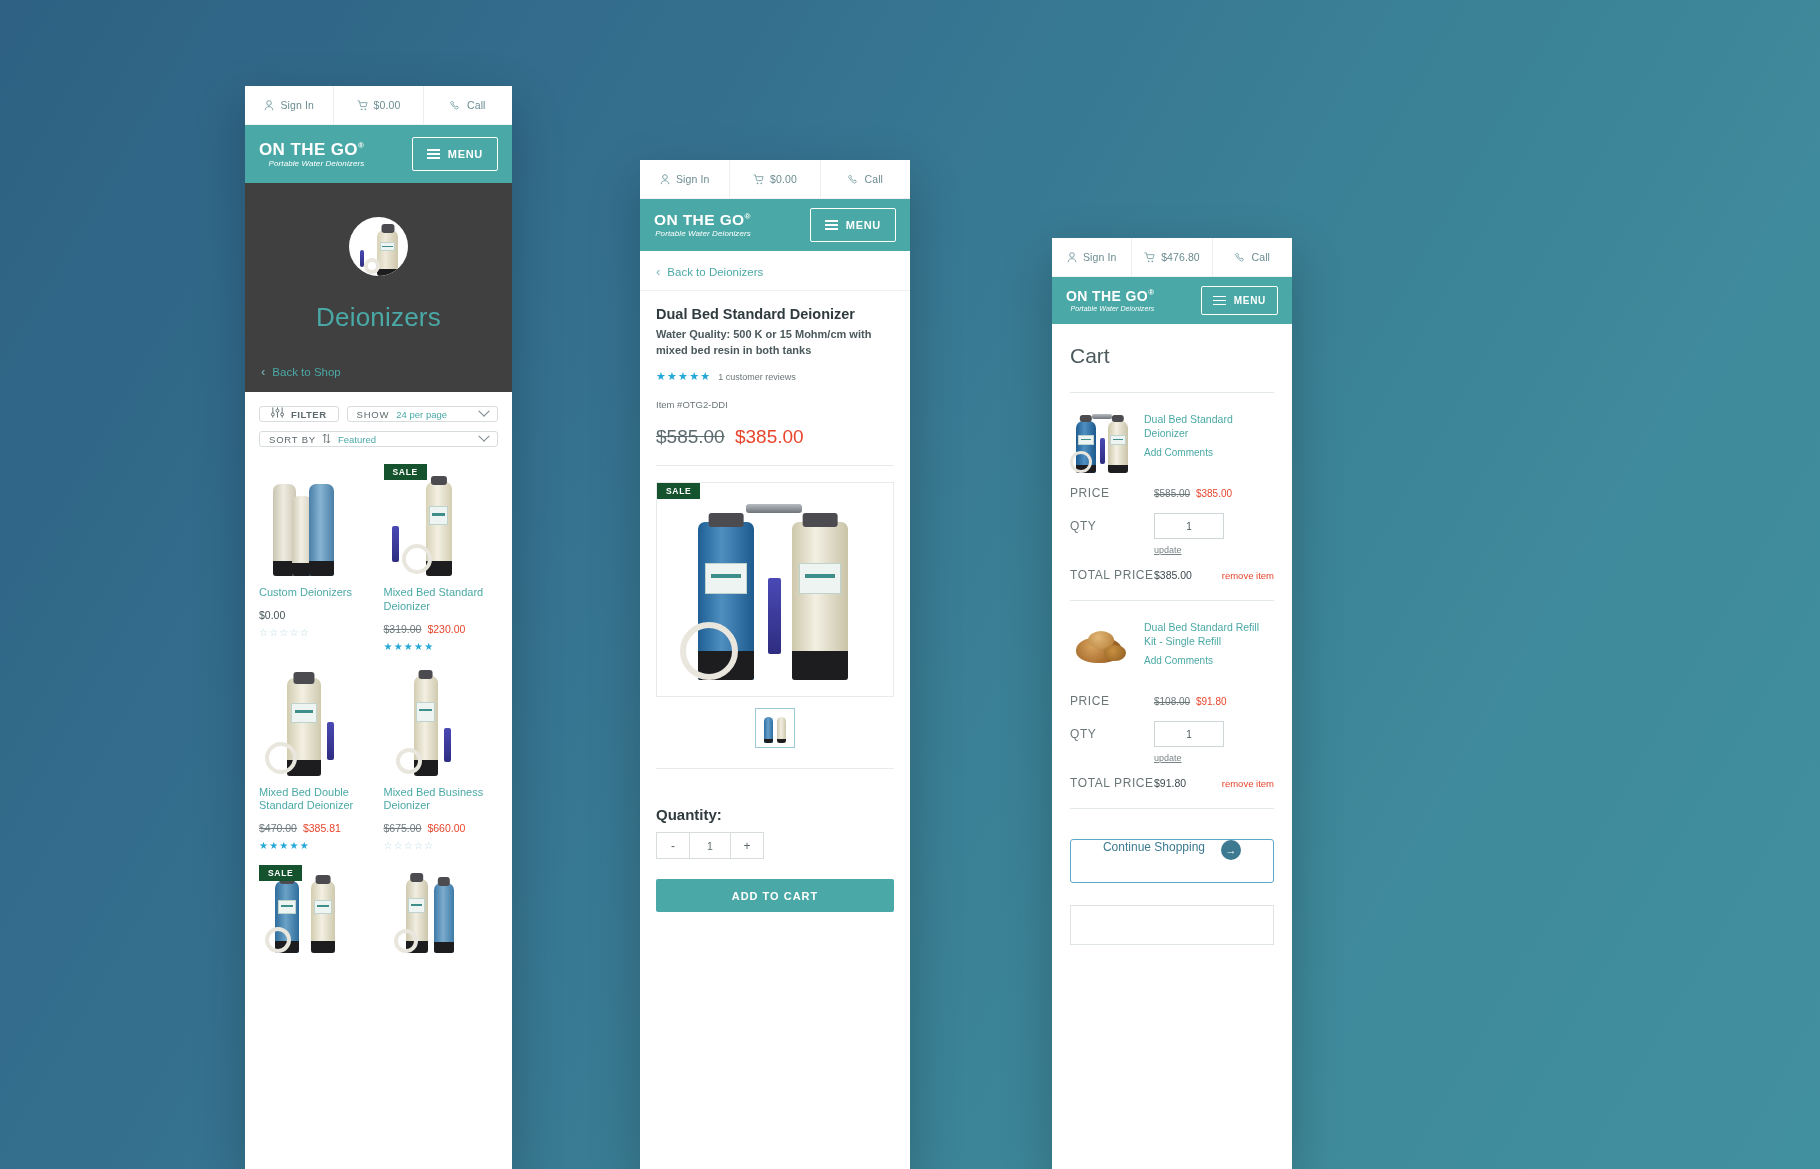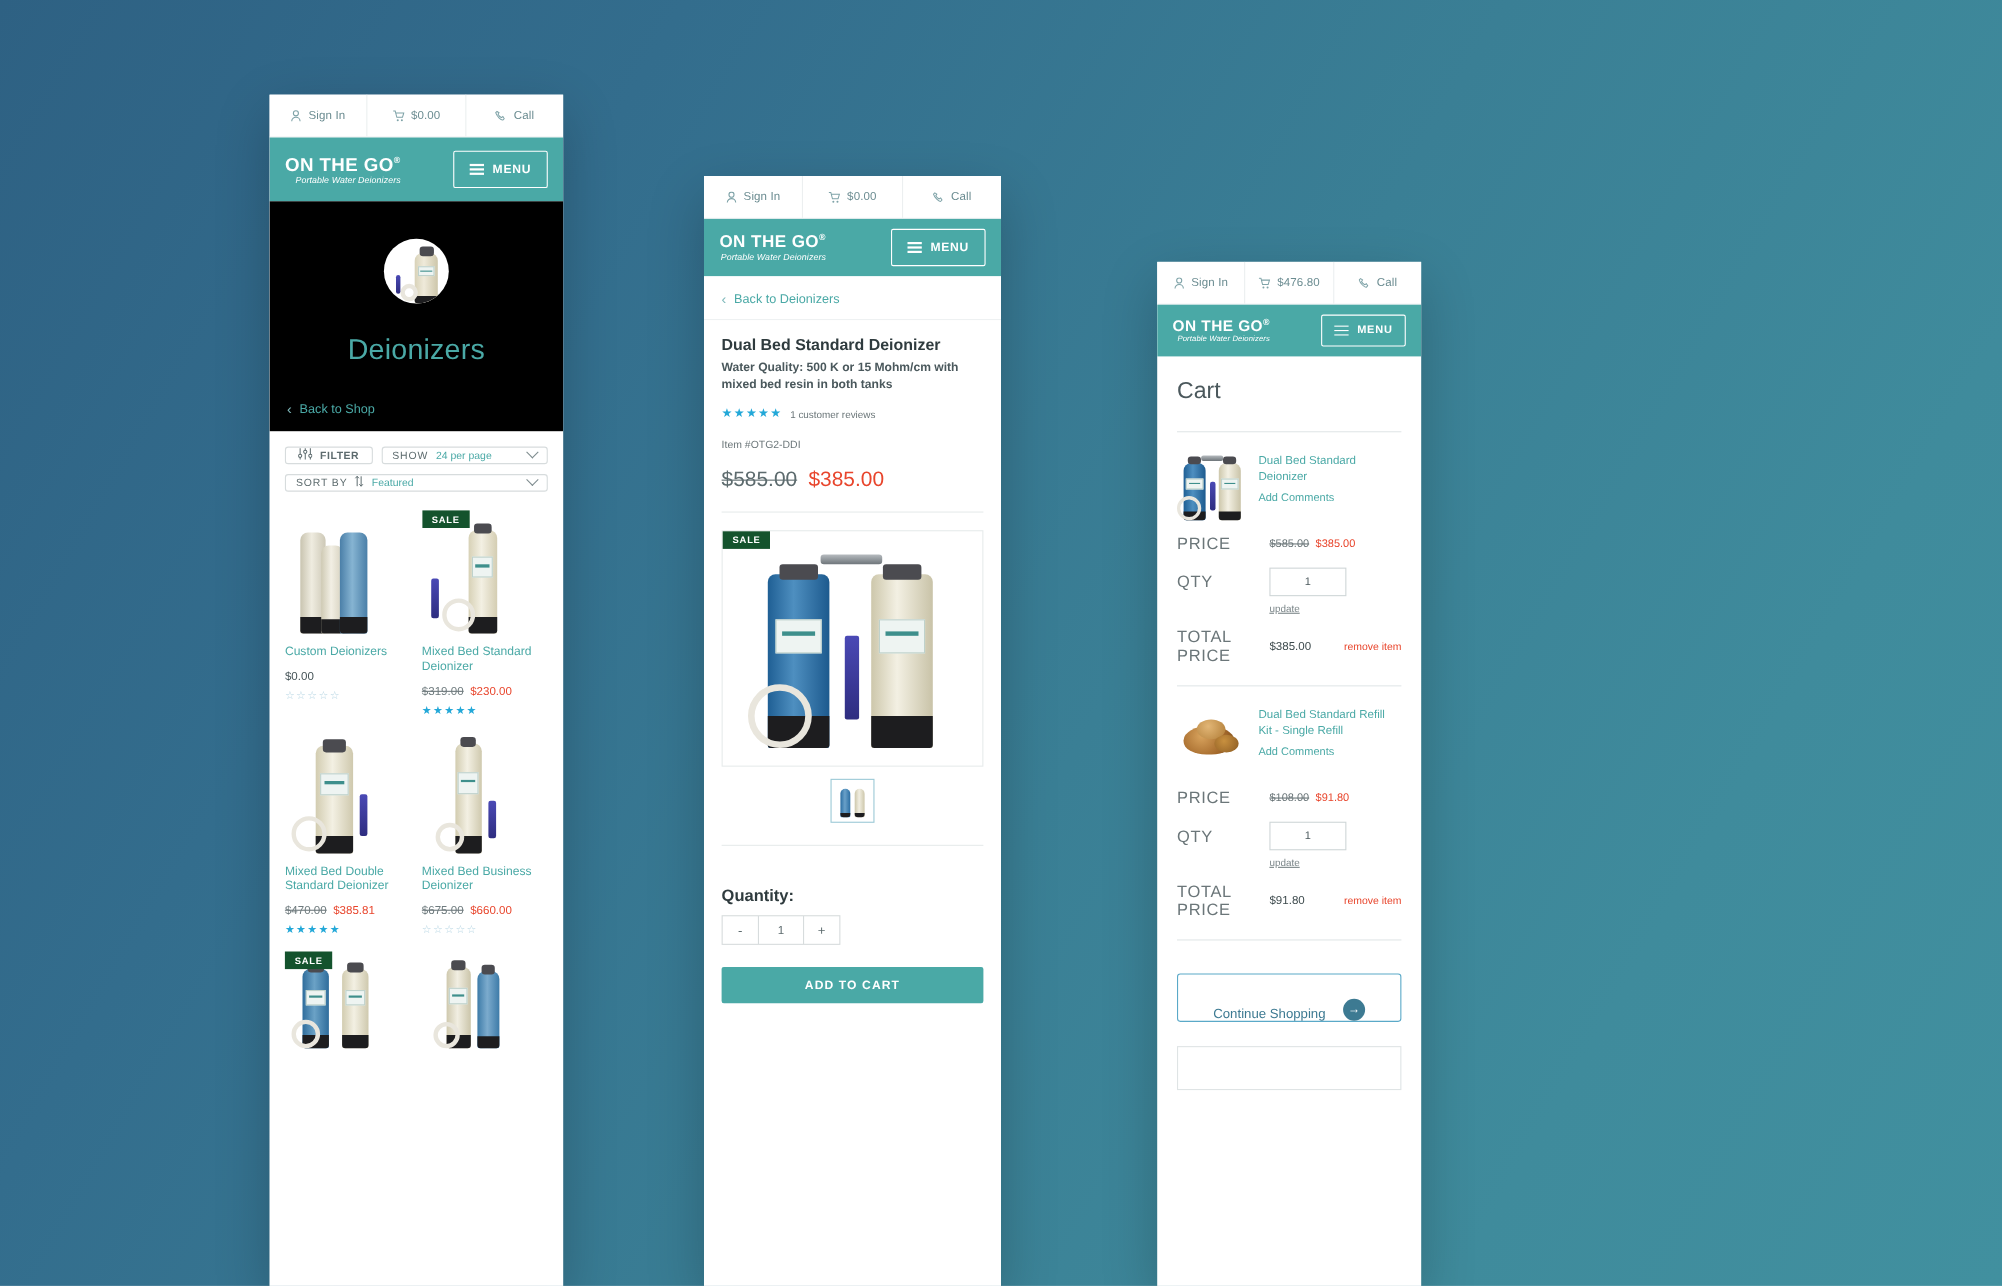--- a/index.html
+++ b/index.html
@@ -57,21 +57,21 @@
     border: 1.4px solid #fff; color: #fff; background: transparent;
     display: flex; align-items: center; gap: 8px;
     padding: 8px 14px; font-size: 11px; font-weight: 700; letter-spacing: .7px;
     border-radius: 2px; cursor: pointer;
   }
   #phone-cart .menu-btn { padding: 6px 11px; font-size: 10px; }
   .burger { display: inline-block; width: 13px; }
   .burger i { display: block; height: 1.6px; background: #fff; margin: 2.6px 0; }
 
   
-  .hero { background: #000000; padding: 34px 0 0; text-align: center; }
+  .hero { background: #404040; padding: 34px 0 0; text-align: center; }
   .hero-thumb {
     width: 59px; height: 59px; border-radius: 50%; background: #fff;
     margin: 0 auto; position: relative; overflow: hidden;
   }
   .hero-title {
     font-size: 26px; color: #4aa9a6; font-weight: 400;
     margin: 26px 0 0; letter-spacing: .2px;
   }
   .hero-back {
     margin-top: 32px; padding: 0 16px 14px; display: flex;
@@ -144,32 +144,32 @@
   .cart-body { padding: 20px 18px 0; }
   .cart-title { font-size: 21px; color: #4b585c; font-weight: 400; }
   .cart-rule { height: 1px; background: #e2e7e8; margin: 24px 0 0; }
   .cart-item { padding: 18px 0 0; }
   .ci-top { display: flex; gap: 12px; }
   .ci-img { width: 62px; height: 62px; flex: 0 0 62px; position: relative; }
   .ci-info { padding-top: 2px; }
   .ci-name { color: #4aa9a6; font-size: 10.5px; line-height: 1.3; }
   .ci-comments { color: #4aa9a6; font-size: 10px; margin-top: 7px; }
   .ci-row { display: flex; align-items: center; margin-top: 13px; }
-  .ci-lbl { width: 84px; font-size: 15px; color: #6b7679; letter-spacing: .6px; }
+  .ci-lbl { width: 84px; font-size: 12px; color: #6b7679; letter-spacing: .6px; }
   .ci-val { font-size: 10px; }
   .ci-val .old { color: #6b7679; text-decoration: line-through; }
   .ci-val .new { color: #e8452c; margin-left: 3px; }
   .ci-val.total { color: #3d4a4d; font-size: 10.5px; }
   .qty-box { width: 70px; height: 26px; border: 1px solid #cfd6d7; display: flex; align-items: center; justify-content: center; font-size: 10px; color: #4b585c; background: #fff; }
   .ci-update { margin-left: 84px; margin-top: 6px; font-size: 9px; color: #7a8588; text-decoration: underline; }
   .ci-bottom { display: flex; align-items: center; justify-content: space-between; margin-top: 13px; }
   .ci-remove { color: #e8452c; font-size: 9.5px; }
   .continue-btn {
     margin: 30px 0 0; border: 1px solid #5aa9c8; border-radius: 3px;
-    height: 44px; display: flex; align-items: flex-end; justify-content: center;
+    height: 44px; display: flex; align-items: flex-start; justify-content: center;
     gap: 16px; color: #3d7a92; font-size: 12px; cursor: pointer; background: #fff;
   }
   .arrow-circ { width: 20px; height: 20px; border-radius: 50%; background: #3d7a92; color: #fff; display: flex; align-items: center; justify-content: center; font-size: 11px; }
   .cart-bottom-box { margin: 22px 0 0; border: 1px solid #dfe4e5; height: 40px; }
 
   
   .tank { position: absolute; bottom: 0; border-radius: 7px 7px 2px 2px; }
   .tank .cap { position: absolute; top: -6px; left: 50%; transform: translateX(-50%); width: 62%; height: 9px; background: #4b4b50; border-radius: 3px; }
   .tank .base { position: absolute; bottom: 0; left: 0; right: 0; height: 16%; background: #1d1d1f; border-radius: 0 0 3px 3px; }
   .tank .lbl { position: absolute; top: 26%; left: 12%; right: 12%; height: 20%; background: #eef4f2; border: 1px solid #bfd2cc; }

